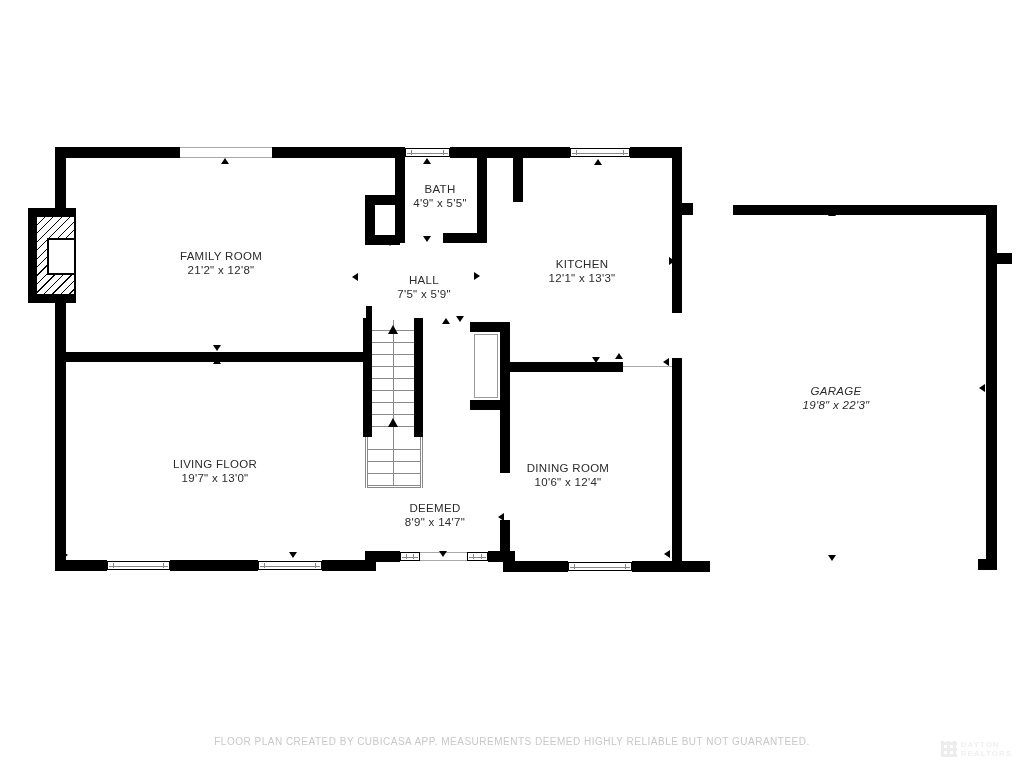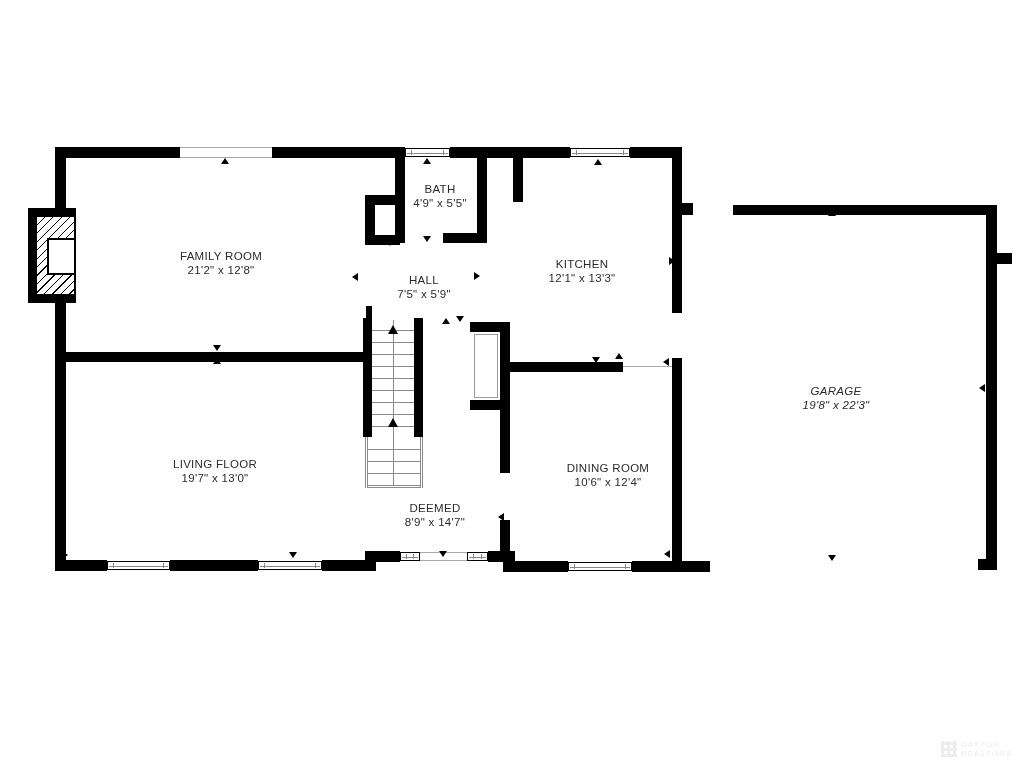--- a/index.html
+++ b/index.html
@@ -199,30 +199,31 @@
         <div>12'1" x 13'3"</div>
       </div>
       <div class="room-label" style="left: 215px; top: 471px;">
         <div>LIVING FLOOR</div>
         <div>19'7" x 13'0"</div>
       </div>
       <div class="room-label" style="left: 435px; top: 515px;">
         <div>DEEMED</div>
         <div>8'9" x 14'7"</div>
       </div>
-      <div class="room-label" style="left: 608px; top: 475px;">
+      <div class="room-label" style="left: 568px; top: 475px;">
         <div>DINING ROOM</div>
         <div>10'6" x 12'4"</div>
       </div>
       <div class="room-label" style="left: 836px; top: 398px; font-style: italic;">
         <div>GARAGE</div>
         <div>19'8" x 22'3"</div>
       </div>
     </div>
 
+  <div id="footer">FLOOR PLAN CREATED BY CUBICASA APP. MEASUREMENTS DEEMED HIGHLY RELIABLE BUT NOT GUARANTEED.</div>
 
   <div id="watermark">
     <div class="wm-grid"></div>
     <div class="wm-text">
       <div>DAYTON</div>
       <div>REALTORS</div>
     </div>
   </div>
 </div>
 

